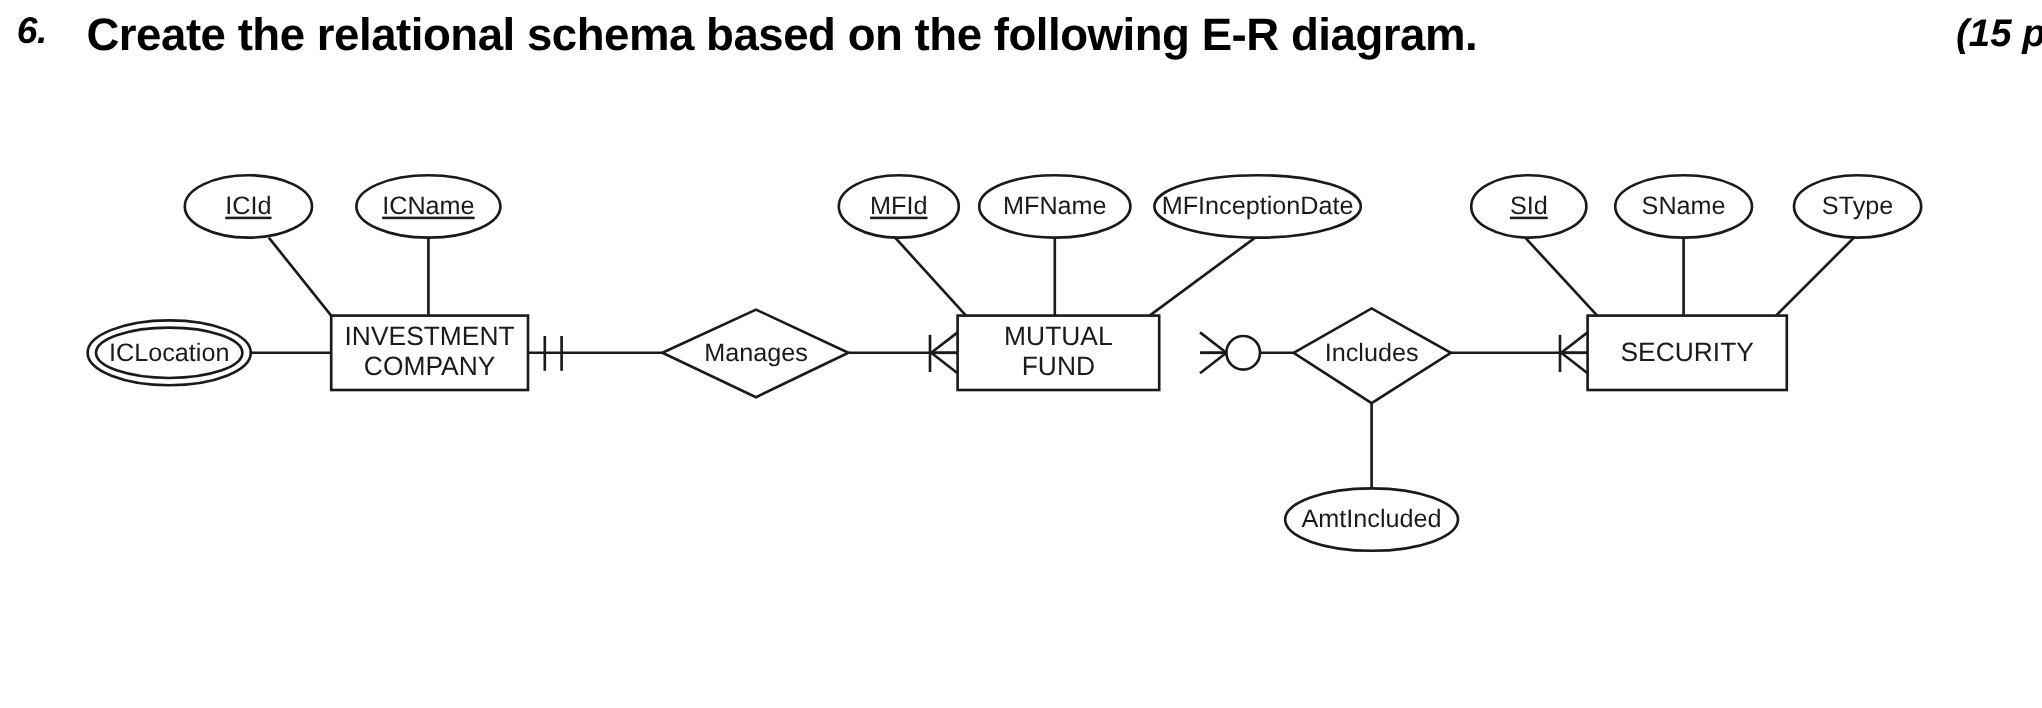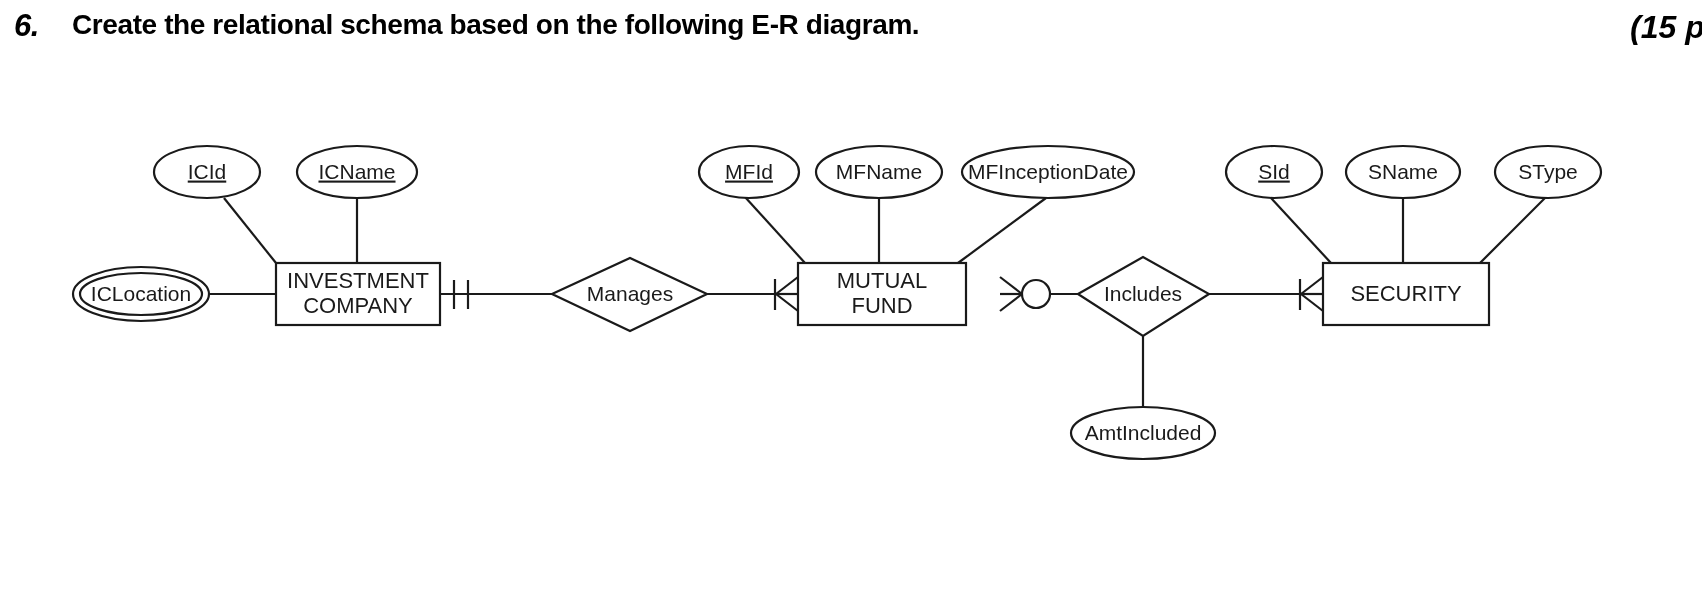--- a/index.html
+++ b/index.html
@@ -30,21 +30,21 @@
     top: 8px;
     font-size: 31px;
     font-weight: bold;
     font-style: italic;
     letter-spacing: -0.5px;
   }
   #question-text {
     position: absolute;
     left: 72px;
     top: 9px;
-    font-size: 28px;
+    font-size: 38px;
     font-weight: bold;
     letter-spacing: -0.4px;
     white-space: nowrap;
   }
   #question-points {
     position: absolute;
     left: 1630px;
     top: 9px;
     font-size: 32px;
     font-weight: bold;

